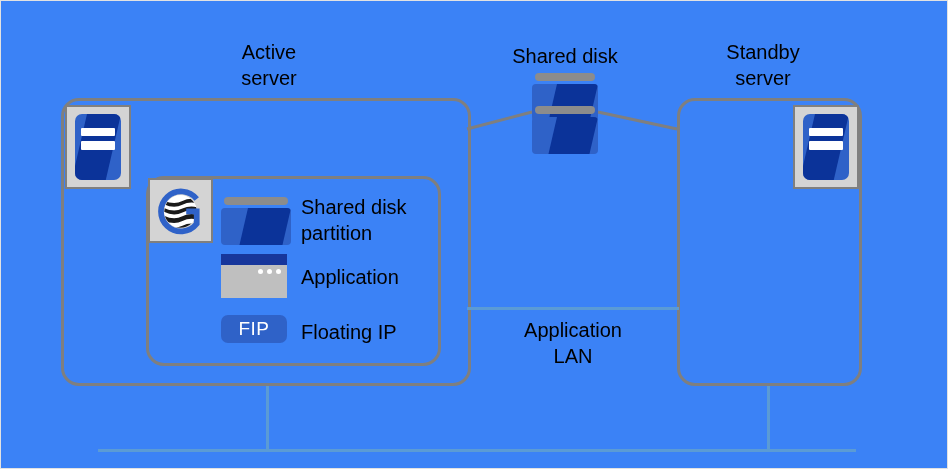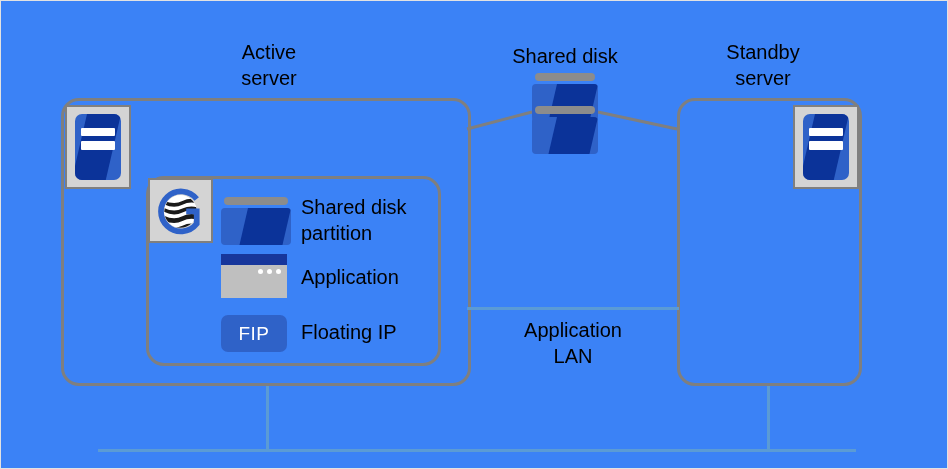--- a/index.html
+++ b/index.html
@@ -217,21 +217,21 @@
 partition</div>
 
   <div class="app-icon" style="left:220px; top:253px; width:66px; height:44px;">
     <div class="titlebar"></div>
     <div class="dot d1"></div>
     <div class="dot d2"></div>
     <div class="dot d3"></div>
   </div>
   <div class="label left" style="left:300px; top:263px; width:160px;">Application</div>
 
-  <div class="fip-chip" style="left:220px; top:314px; width:66px; height:37px;">FIP</div>
+  <div class="fip-chip" style="left:220px; top:314px; width:66px; height:28px;">FIP</div>
   <div class="label left" style="left:300px; top:318px; width:160px;">Floating IP</div>
 
   <div class="label" style="left:484px; top:42px; width:160px;">Shared disk</div>
 
   <div class="disk-icon" style="left:531px; top:72px; width:66px; height:48px;">
     <div class="cap"></div>
     <div class="body">
       <div class="shade"></div>
     </div>
   </div>

